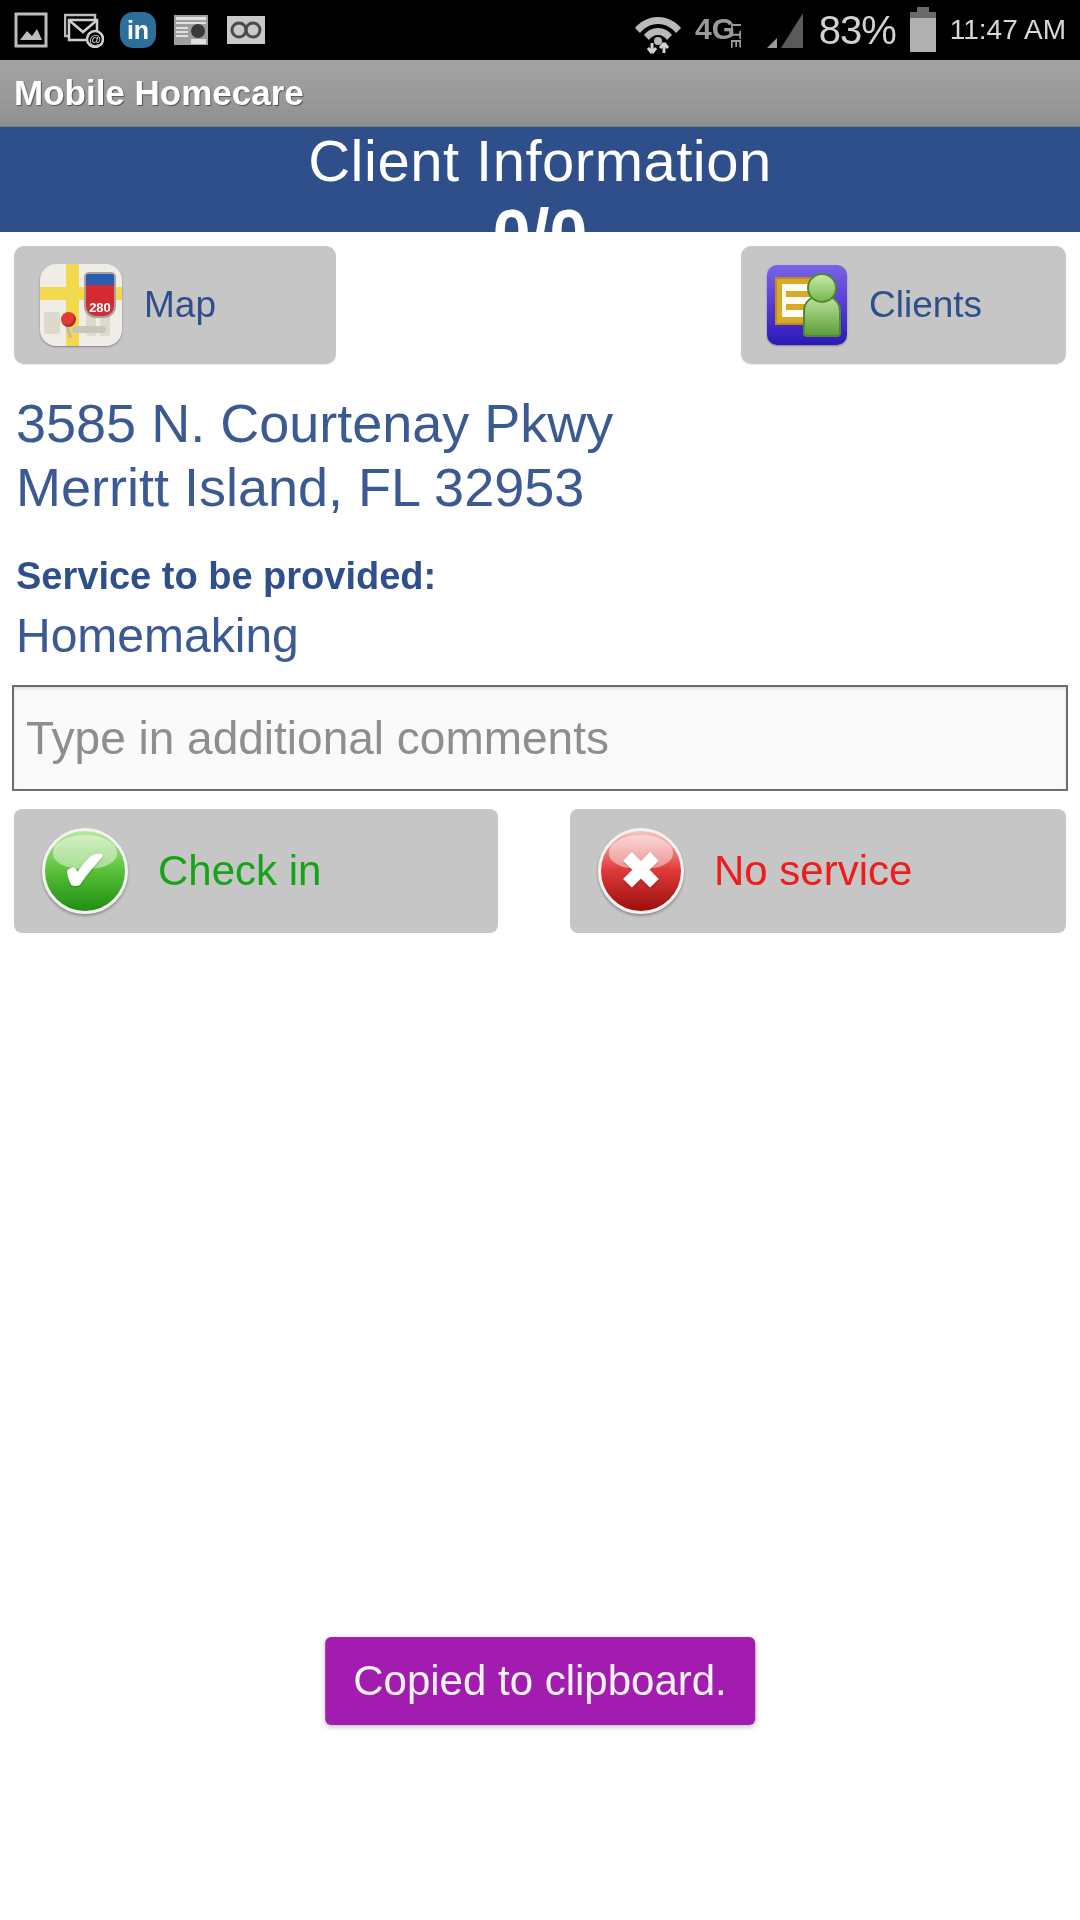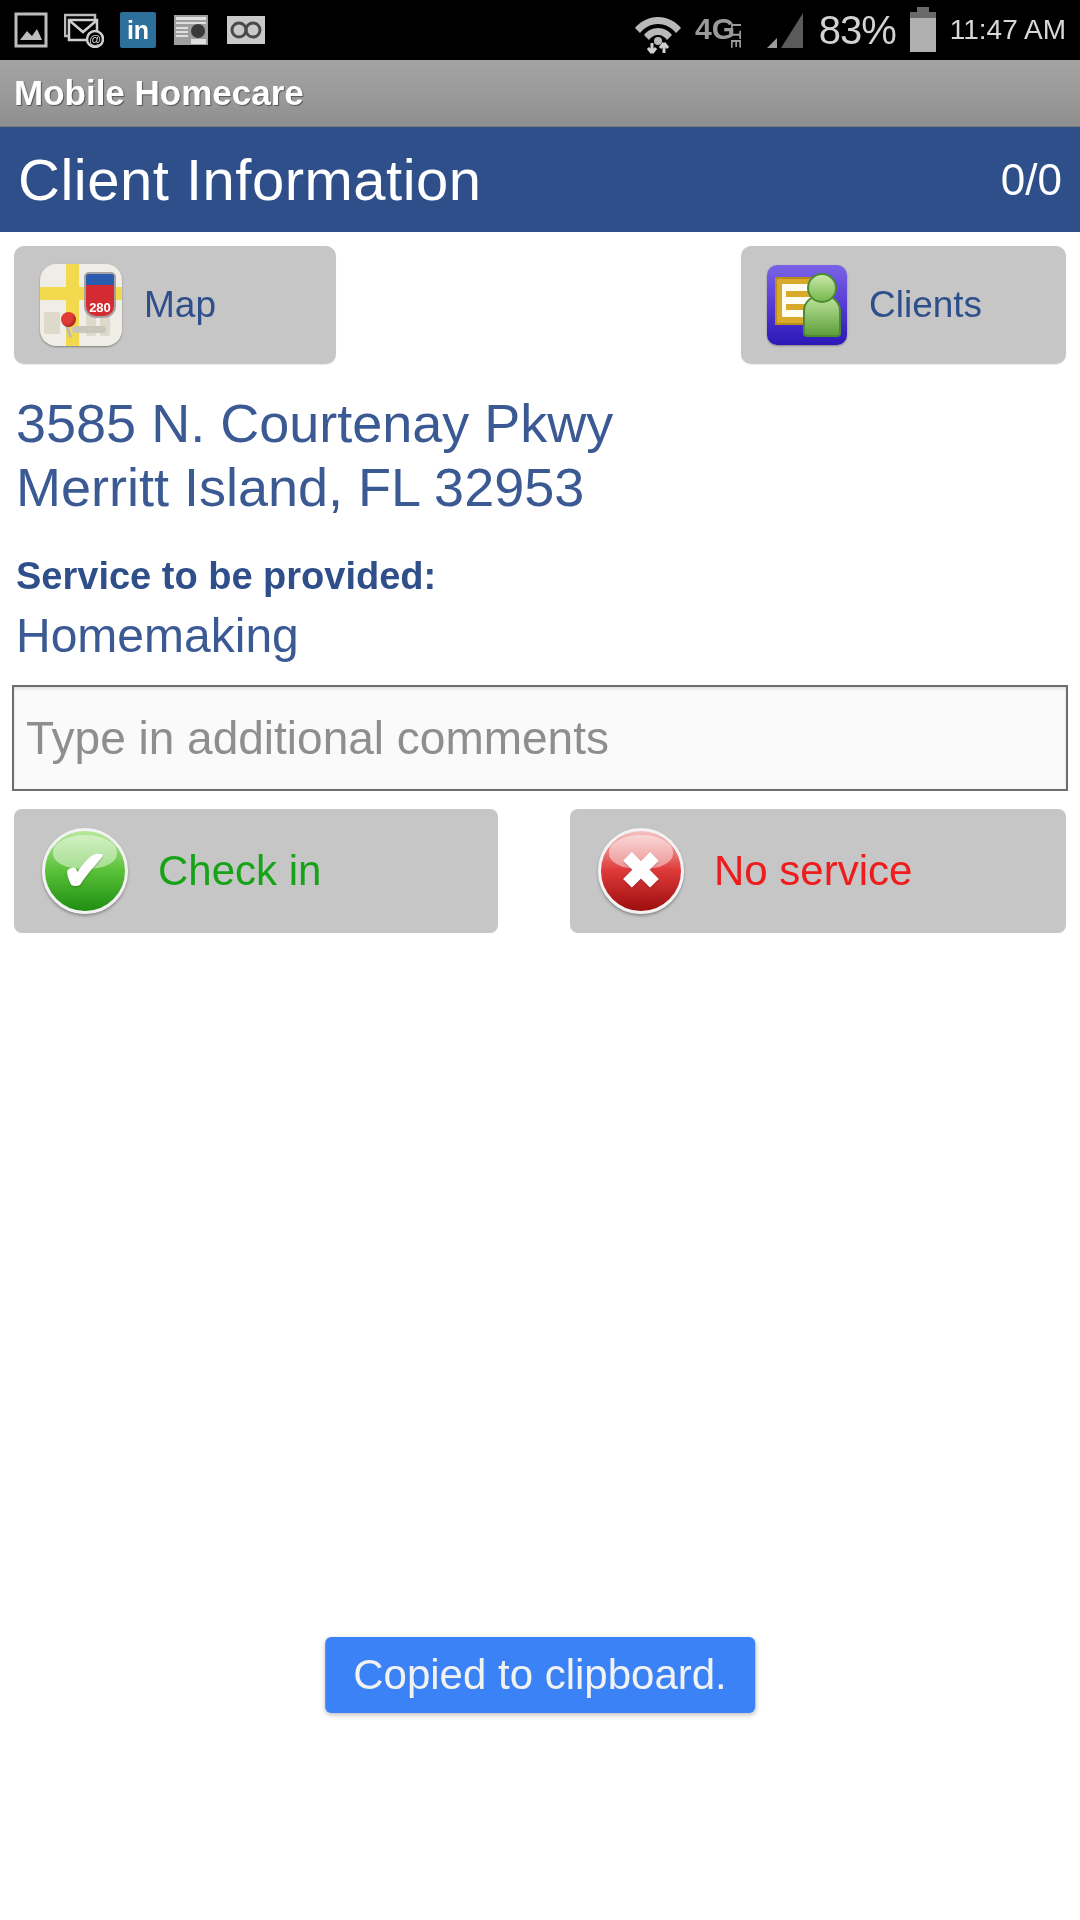--- a/index.html
+++ b/index.html
@@ -14,21 +14,21 @@
   
   .statusbar{
     height:60px; background:#000; display:flex; align-items:center;
     padding:0 14px; color:#cfcfcf;
   }
   .status-left{ display:flex; align-items:center; gap:16px; flex:0 0 auto; }
   .status-right{ display:flex; align-items:center; gap:10px; margin-left:auto; }
   .sicon{ display:block; }
 
   .linkedin{
-    width:36px;height:36px;background:#2c6f9b;border-radius:2px;
+    width:36px;height:36px;background:#2c6f9b;border-radius:13px;
     color:#fff;font-weight:bold;font-size:25px;line-height:36px;
     text-align:center;font-family:"Liberation Sans",sans-serif;
   }
   .pct{ font-size:40px; color:#d2d2d2; letter-spacing:-1px; font-weight:300; }
   .clock{ font-size:28px; color:#d8d8d8; letter-spacing:0px; font-weight:300; }
 
   
   .appbar{
     height:67px;
     background:linear-gradient(to bottom,#a3a3a3 0%,#9a9a9a 55%,#8f8f8f 100%);
@@ -38,23 +38,24 @@
   .appbar-title{
     color:#ffffff; font-size:35px; font-weight:bold;
     text-shadow:1px 1px 1px rgba(0,0,0,.45);
   }
 
   
   .header{
     height:105px; background:#2f4f8b;
     display:flex; align-items:center; justify-content:space-between;
     padding:0 18px;
+    flex-direction:column;
   }
   .header-title{ color:#fff; font-size:58px; font-weight:500; letter-spacing:.5px; }
-  .header-count{ color:#fff; font-size:44px; font-weight:400; }
+  .header-count{ color:#fff; font-size:68px; font-weight:700; }
 
   
   .navrow{ position:relative; height:122px; padding:14px 12px 0 12px; }
   .navbtn{
     position:absolute; top:14px; height:118px;
     background:#c6c6c6; border-radius:10px;
     display:flex; align-items:center; gap:22px; padding:0 26px;
     box-shadow:0 1px 1px rgba(0,0,0,.08);
   }
   .navbtn.left{ left:14px; width:322px; }
@@ -186,22 +187,22 @@
     position:absolute;inset:0;display:flex;align-items:center;justify-content:center;
     color:#fff;font-size:56px;font-weight:bold;line-height:1;
     text-shadow:0 1px 2px rgba(0,0,0,.25);
   }
   .circ .glyph.x{ font-size:50px; }
 
   
   .toast{
     position:absolute; left:50%; transform:translateX(-50%);
     top:1637px;
-    background:#3b82f6; color:#f2f2f2;
-    font-size:42px; padding:14px 28px; border-radius:6px;
+    background:#a21caf; color:#f2f2f2;
+    font-size:42px; padding:20px 28px; border-radius:6px;
     box-shadow:0 2px 5px rgba(0,0,0,.25);
     white-space:nowrap;
   }
 </style>
 </head>
 <body>
 
 <div id="screen">
 
   <div class="statusbar">

